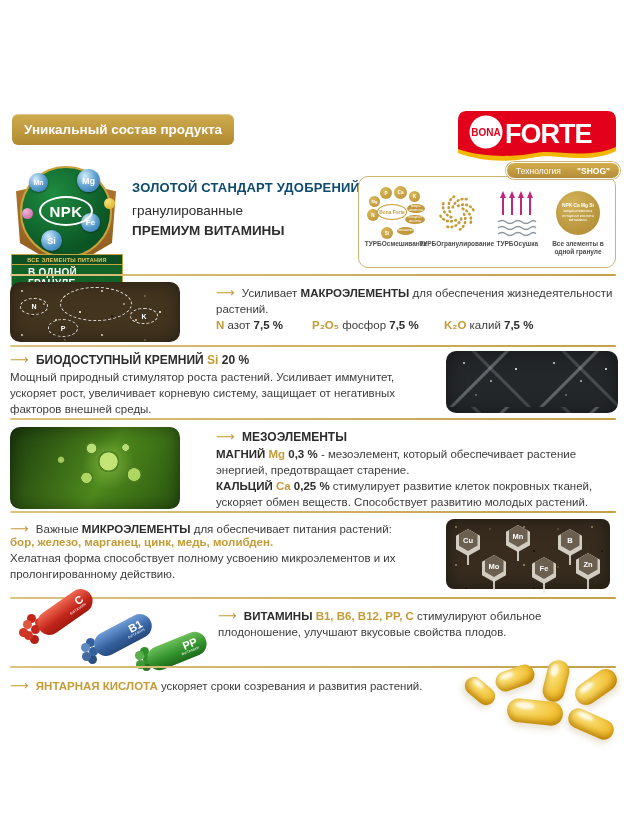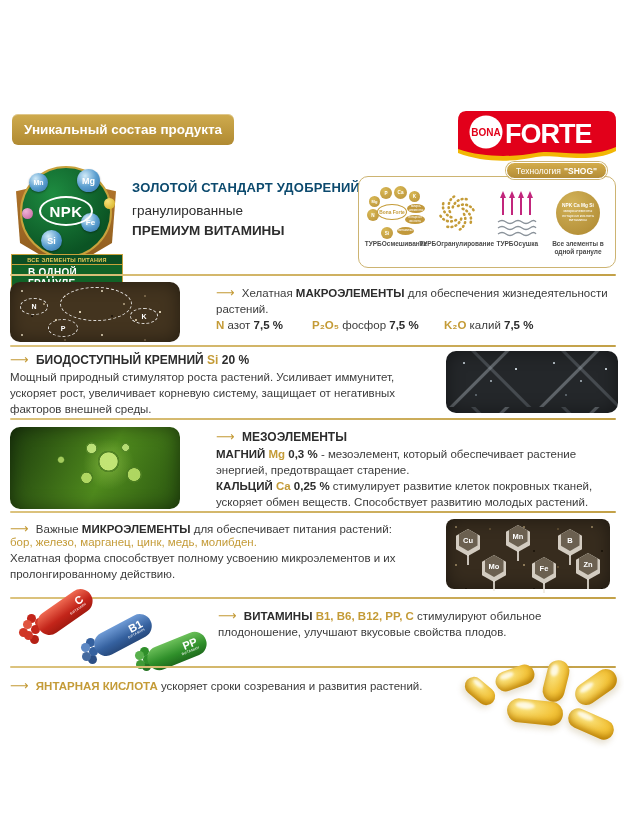--- a/index.html
+++ b/index.html
@@ -31,21 +31,21 @@
   .badge-ribbon{position:absolute;left:-3px;top:88px;width:112px}
   .rib1{background:#0d4f22;border:1px solid #c8a23c;color:#e8cc5a;font-size:5.5px;font-weight:700;text-align:center;padding:1.5px 0;letter-spacing:.3px}
   .rib2{background:#116327;border:1px solid #c8a23c;border-top:none;color:#fff;font-size:10px;font-weight:700;padding:2px 16px;letter-spacing:.3px}
 
   
   .gold-title{left:132px;top:180px;font-size:13px;font-weight:700;color:#0c4a6e;letter-spacing:.2px}
   .intro-lines{left:132px;top:201px;font-size:13.5px;line-height:1.5;color:#2d2d2d}
 
   
   .techbox{left:358px;top:176px;width:258px;height:92px;border:1.5px solid #cdb472;border-radius:10px;background:#fff;display:flex;justify-content:space-between;padding:9px 7px 4px}
-  .techtab{left:506px;top:162px;height:17px;padding:0 9px;background:linear-gradient(#d4ad4b,#b38c37);border-radius:9px;color:#fff;font-size:8.5px;display:inline-flex;align-items:center;gap:3px;border:1px solid #fff;box-shadow:0 0 0 1px #cdb472;z-index:2}
+  .techtab{left:506px;top:162px;height:17px;padding:0 9px;background:linear-gradient(#d4ad4b,#b38c37);border-radius:9px;color:#fff;font-size:8.5px;display:inline-flex;align-items:center;gap:16px;border:1px solid #fff;box-shadow:0 0 0 1px #cdb472;z-index:2}
   .techtab b{color:#fff}
   .tcol{width:60px;display:flex;flex-direction:column;align-items:center}
   .ticon{height:54px;display:flex;align-items:center;justify-content:center;width:100%;position:relative}
   .tlabel{font-size:6.5px;font-weight:700;color:#4a4a4a;text-align:center;line-height:1.3}
   .mixc{position:relative;width:58px;height:52px}
   .mo{position:absolute;background:radial-gradient(circle at 35% 30%,#d9b954,#b8903a);border-radius:50%;color:#fff;display:flex;align-items:center;justify-content:center;font-weight:700;font-size:4.6px}
   .mvo{position:absolute;background:#c2993c;border-radius:50%;color:#fff;font-size:3.2px;display:flex;align-items:center;justify-content:center;text-align:center;line-height:1.05;padding:1px}
   .moval{position:absolute;left:10px;top:17px;width:30px;height:16px;background:#fff;border:1px solid #c49b37;border-radius:50%;display:flex;align-items:center;justify-content:center;color:#c49b37;font-size:4.8px;font-weight:700}
   .gran{width:44px;height:44px;border-radius:50%;background:radial-gradient(circle at 35% 28%,#d2b258,#ad8730);color:#fff;display:flex;flex-direction:column;align-items:center;justify-content:center;line-height:1.25;text-align:center}
   .g1{font-size:4.8px;font-weight:700}.g2{font-size:3.9px}
@@ -65,21 +65,21 @@
   
   .t{font-size:11.5px;line-height:1.38}
   .macro-text{left:216px;top:284px;width:404px}
   .nut{position:absolute;top:319px;font-size:11.5px}
   .si-title{left:10px;top:352px;font-size:12px}
   .si-body{left:10px;top:370px;width:428px}
   .meso-title{left:216px;top:429px;font-size:12px}
   .meso-mg{left:216px;top:447px;width:404px}
   .meso-ca{left:216px;top:479px;width:404px}
   .micro-h{left:10px;top:520px;width:430px}
-  .micro-list{left:10px;top:536px;width:430px;font-weight:400;color:#c49b37;font-size:11.5px}
+  .micro-list{left:10px;top:536px;width:430px;font-weight:700;color:#c49b37;font-size:11.5px}
   .micro-body{left:10px;top:551px;width:424px}
   .vit-h{left:218px;top:607px;width:366px}
   .amber-h{left:10px;top:677px;width:450px}
 
   
   .caps{left:12px;top:597px;width:205px;height:72px}
   .cap{position:absolute;width:62px;height:24px;border-radius:12px;color:#fff;display:flex;flex-direction:column;align-items:flex-end;justify-content:center;padding-right:9px;line-height:1}
   .cap .L{font-size:11px;font-weight:700}
   .cap .S{font-size:3.4px;text-transform:uppercase;letter-spacing:.3px}
   .cap.red{left:22px;top:3px;background:linear-gradient(180deg,#ef6a52,#c3251a 60%,#a31a10);transform:rotate(-35deg)}
@@ -214,21 +214,21 @@
 <div class="hr" style="top:274px"></div>
 
 <div class="photo ph-soil">
   <div class="dell" style="left:50px;top:5px;width:72px;height:34px"></div>
   <div class="dell" style="left:10px;top:16px;width:28px;height:17px">N</div>
   <div class="dell" style="left:38px;top:37px;width:30px;height:18px">P</div>
   <div class="dell" style="left:120px;top:26px;width:28px;height:16px">K</div>
 </div>
 <div class="abs t macro-text">
   <span class="arrow">⟶</span>
-  <span>Хелатная</span>
+  <span>Усиливает</span>
   <b>МАКРОЭЛЕМЕНТЫ</b>
   <span>для обеспечения жизнедеятельности растений.</span>
 </div>
 <div class="nut" style="left:216px">
   <b class="gold">N</b>
   <span>азот</span>
   <b>7,5 %</b>
 </div>
 <div class="nut" style="left:312px">
   <b class="gold">P₂O₅</b>

